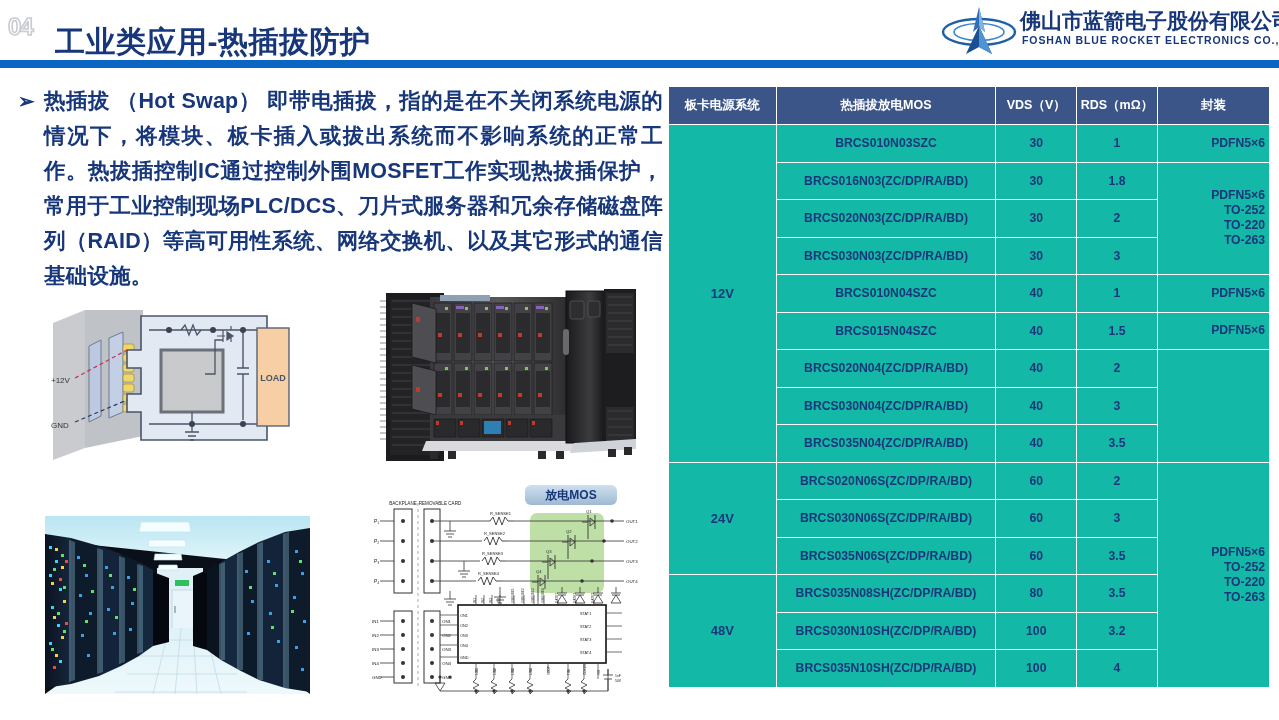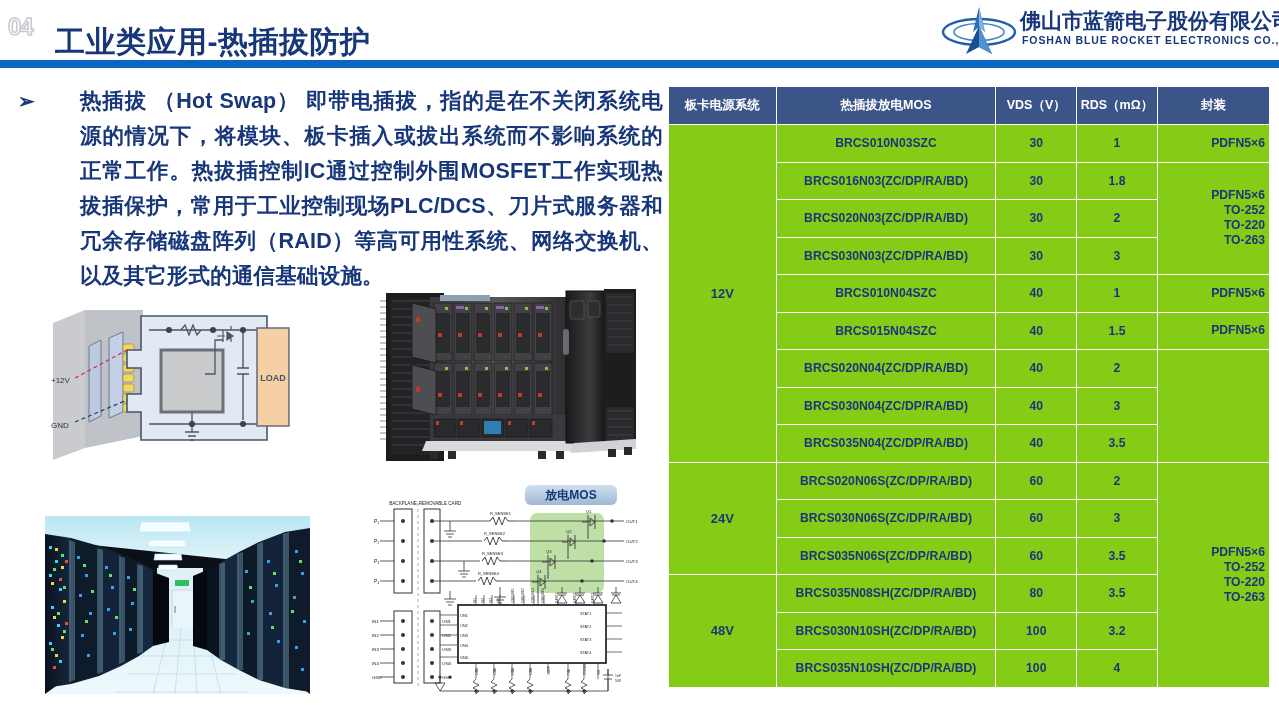--- a/index.html
+++ b/index.html
@@ -46,21 +46,21 @@
 
   
   .bullet-block { position:absolute; left:18px; top:84px; width:645px; }
   .bullet-row { display:flex; align-items:flex-start; }
   .bullet-mark {
     flex:0 0 auto; width:26px; color:#17377a; font-size:20px;
     line-height:34px; font-weight:700; text-align:left;
   }
   .bullet-text {
     flex:1 1 auto; color:#17377a; font-size:21.5px; font-weight:700;
-    line-height:35px; text-align:justify; letter-spacing:0.2px;margin-left:36px;
+    line-height:35px; text-align:justify; letter-spacing:0.2px;
   }
 
   
   .fig { position:absolute; overflow:hidden; }
 
   #fig-hotswap-circuit { left:45px; top:288px; width:258px; height:182px; background:#fff; }
   #fig-blade-servers  { left:378px; top:287px; width:262px; height:185px; background:#fff; }
   #fig-datacenter     { left:45px; top:516px; width:265px; height:178px; background:#081018; }
   #fig-schematic      { left:372px; top:483px; width:276px; height:215px; background:#fef9c3; }
 
@@ -69,21 +69,21 @@
   .tbl th, .tbl td {
     border:1.3px solid #ffffff;
     text-align:center; vertical-align:middle;
     color:#17377a; font-weight:700;
   }
   .tbl thead th {
     background:#3c5589; color:#ffffff;
     font-size:12.5px; height:38px; padding:2px 3px;
   }
   .tbl tbody td {
-    background:#84cc16;
+    background:#14b8a6;
     font-size:12.2px; height:37.5px; padding:10px 4px;
     white-space:nowrap;
   }
   .tbl tbody td.sys { font-size:13px;text-align:center; }
   .tbl tbody td.pkg { font-size:12.2px; line-height:15px; white-space:normal;text-align:right; }
   .col-sys { width:96px; } .col-mos { width:196px; }
   .col-vds { width:72px; } .col-rds { width:72px; } .col-pkg { width:100px; }
 </style>
 </head>
 <body>

